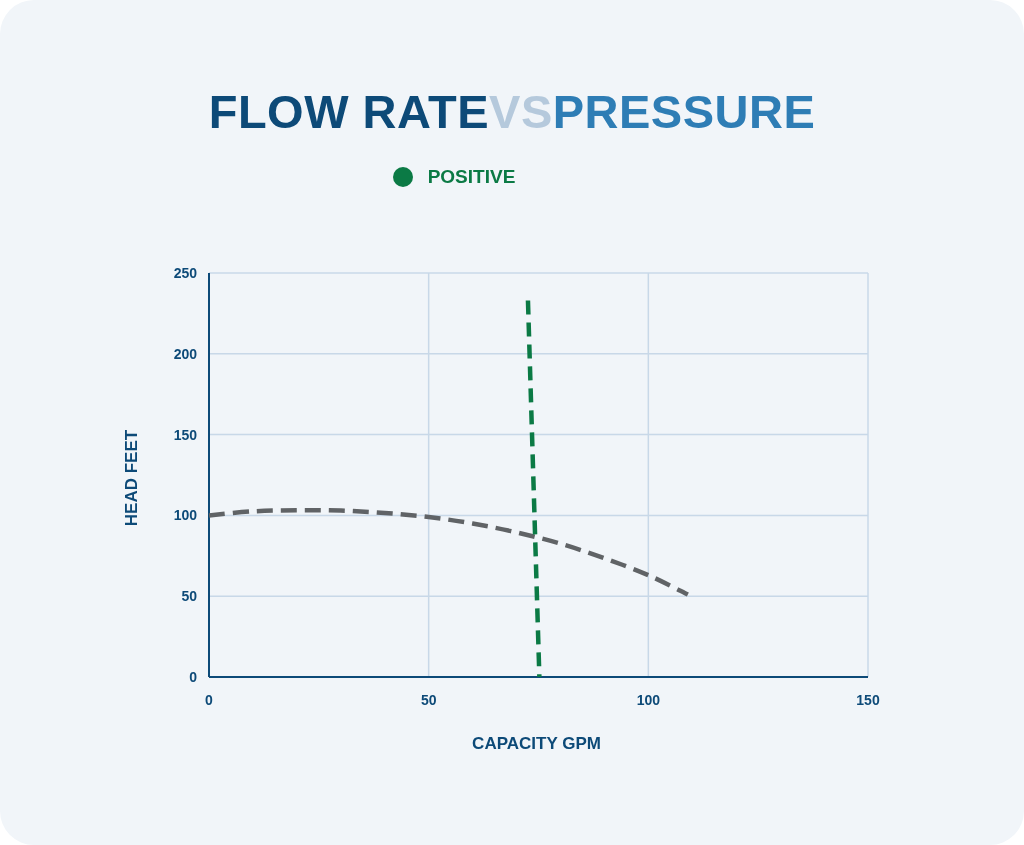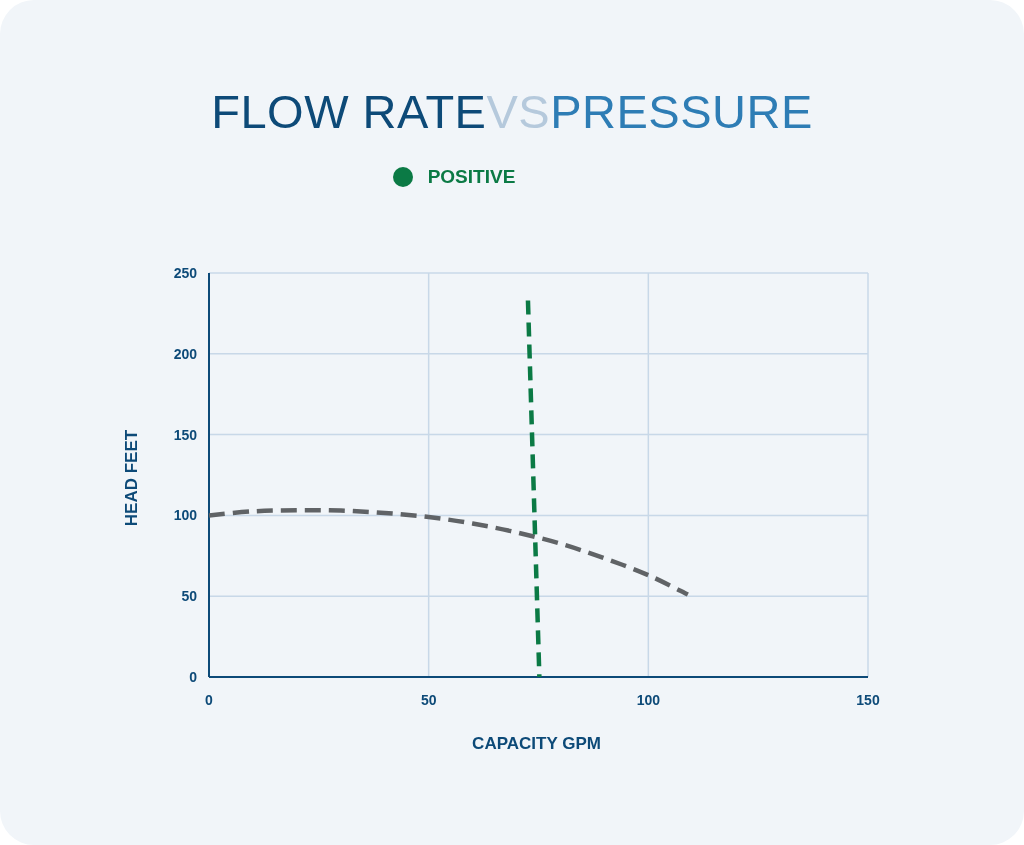--- a/index.html
+++ b/index.html
@@ -1,18 +1,18 @@
 <!DOCTYPE html>
 <html><head>
   <meta charset="utf-8">
   <style>
     html, body { margin: 0; padding: 0; background: #ffffff; }
     body { width: 1024px; height: 845px; position: relative; overflow: hidden; font-family: "Liberation Sans", sans-serif; }
     .card { position: absolute; left: 0; top: 0; width: 1024px; height: 845px; background: #f1f5f9; border-radius: 34px; }
-    .title { position: absolute; left: 0; width: 1024px; top: 84px; text-align: center; font-size: 47px; font-weight: 400; letter-spacing: 0.5px; font-family: "Liberation Sans", sans-serif; }
+    .title { position: absolute; left: 0; width: 1024px; top: 84px; text-align: center; font-size: 47px; font-weight: 700; letter-spacing: 0.5px; font-family: "Liberation Sans", sans-serif; }
     .title span { display: inline-block; }
     .legend { position: absolute; top: 166px; left: 0; width: 908px; display: flex; justify-content: center; align-items: center; gap: 0; font-size: 19px; font-weight: 700; }
     .legend-item { display: flex; align-items: center; margin: 0 15px; }
     .legend-dot { width: 20px; height: 20px; border-radius: 50%; margin-right: 15px; }
     svg.chart { position: absolute; left: 0; top: 0; }
     .tick { font-size: 14px; font-weight: 700; fill: #0d4a78; font-family: "Liberation Sans", sans-serif; }
     .axis-title { font-size: 17px; font-weight: 700; fill: #0d4a78; font-family: "Liberation Sans", sans-serif; }
   </style>
 </head>
 <body>

